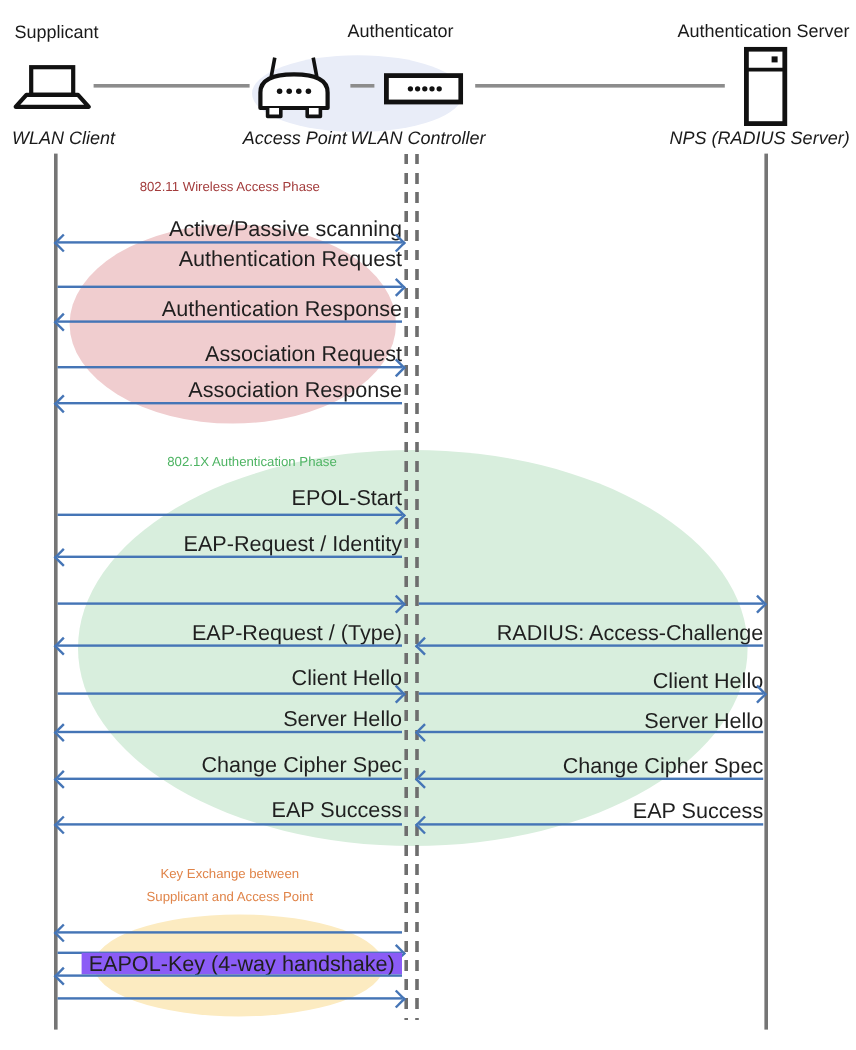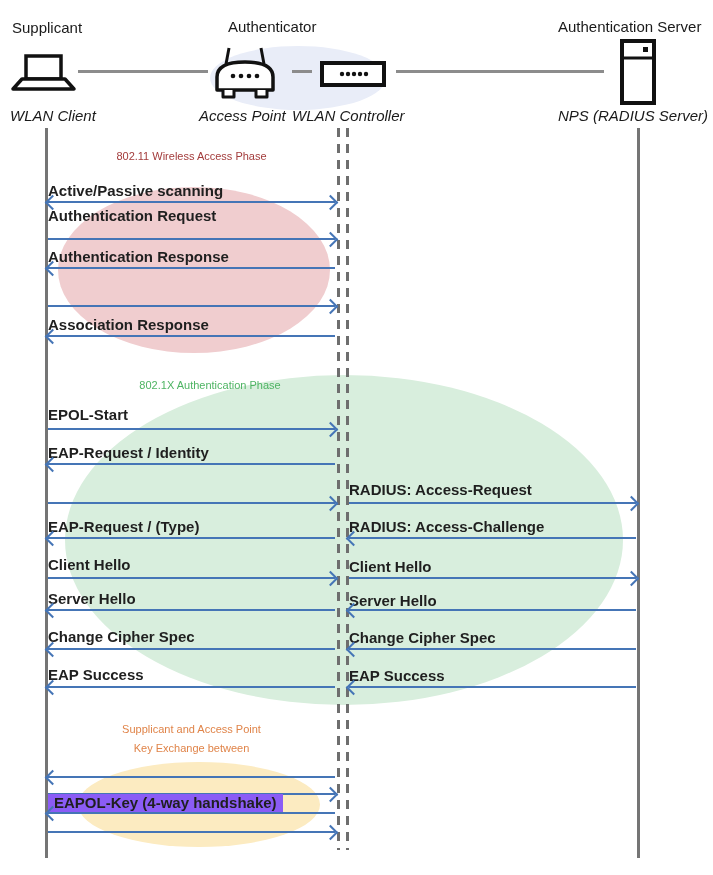--- a/index.html
+++ b/index.html
@@ -2,23 +2,23 @@
 <html><head>
 <meta charset="utf-8">
 <style>
   html,body{margin:0;padding:0;background:#fff;}
   #stage{position:relative;width:713px;height:875px;background:#fff;
          font-family:"Liberation Sans", sans-serif;color:#1f1f1f;overflow:hidden;}
 
   
   .actor-role{position:absolute;font-size:15px;color:#1a1a1a;white-space:nowrap;}
   .dev-label{position:absolute;font-size:15px;color:#1a1a1a;white-space:nowrap;font-style:italic;}
-  .center{text-align:left;}
-  .lbl{position:absolute;font-size:15px;line-height:16px;height:16px;text-align:left;
-       color:#1f1f1f;z-index:3;white-space:nowrap;font-weight:bold;}
+  .center{text-align:right;}
+  .lbl{position:absolute;font-size:18px;line-height:16px;height:16px;text-align:right;
+       color:#1f1f1f;z-index:3;white-space:nowrap;}
   .phase-title{position:absolute;font-size:11px;line-height:19px;text-align:center;z-index:3;}
   .pt-red{color:#A33C3C;}
   .pt-green{color:#4EB463;}
   .pt-orange{color:#E08449;}
   .boxed span{background:#8b5cf6;padding:1px 6px;display:inline-block;}
 
   
   .vline{position:absolute;width:3px;background:#757575;z-index:2;}
   .vdash{position:absolute;width:3px;z-index:2;
          background:repeating-linear-gradient(to bottom,#6e6e6e 0 9px,transparent 9px 16px);}
@@ -99,46 +99,46 @@
   <div class="vdash" style="left:346px;top:128px;height:722px;"></div>
   <div class="vline" style="left:637px;top:128px;height:730px;"></div>
 
   <div class="ellipse" style="left:58px;top:187px;width:272px;height:166px;background:#F0CDCF;"></div>
   <div class="ellipse" style="left:65px;top:375px;width:558px;height:330px;background:#D8EEDD;"></div>
   <div class="ellipse" style="left:78px;top:762px;width:242px;height:85px;background:#FCEBC1;"></div>
 
   <div class="phase-title pt-red" style="left:48px;top:147px;width:287px;">802.11 Wireless Access Phase</div>
   <div class="phase-title pt-green" style="left:60px;top:376px;width:300px;">802.1X Authentication Phase</div>
   <div class="phase-title pt-orange" style="left:48px;top:720px;width:287px;">
+    <div>Key Exchange between</div>
     <div>Supplicant and Access Point</div>
-    <div>Key Exchange between</div>
   </div>
 
   <div class="lbl segL" style="top:183px;">Active/Passive scanning</div>
   <div class="arr segL l r" style="top:201px;"></div>
 
   <div class="lbl segL" style="top:208px;">Authentication Request</div>
   <div class="arr segL r" style="top:238px;"></div>
 
   <div class="lbl segL" style="top:249px;">Authentication Response</div>
   <div class="arr segL l" style="top:267px;"></div>
 
+  <div class="lbl segL" style="top:287px;">Association Request</div>
   <div class="arr segL r" style="top:305px;"></div>
 
   <div class="lbl segL" style="top:317px;">Association Response</div>
   <div class="arr segL l" style="top:335px;"></div>
 
   <div class="lbl segL" style="top:407px;">EPOL-Start</div>
   <div class="arr segL r" style="top:428px;"></div>
 
   <div class="lbl segL" style="top:445px;">EAP-Request / Identity</div>
   <div class="arr segL l" style="top:463px;"></div>
 
   <div class="arr segL r" style="top:502px;"></div>
-  <div class="lbl segR" style="top:482px;">RADIUS: Access-Request</div>
   <div class="arr segR r" style="top:502px;"></div>
 
   <div class="lbl segL" style="top:519px;">EAP-Request / (Type)</div>
   <div class="arr segL l" style="top:537px;"></div>
   <div class="lbl segR" style="top:519px;">RADIUS: Access-Challenge</div>
   <div class="arr segR l" style="top:537px;"></div>
 
   <div class="lbl segL" style="top:557px;">Client Hello</div>
   <div class="arr segL r" style="top:577px;"></div>
   <div class="lbl segR" style="top:559px;">Client Hello</div>

